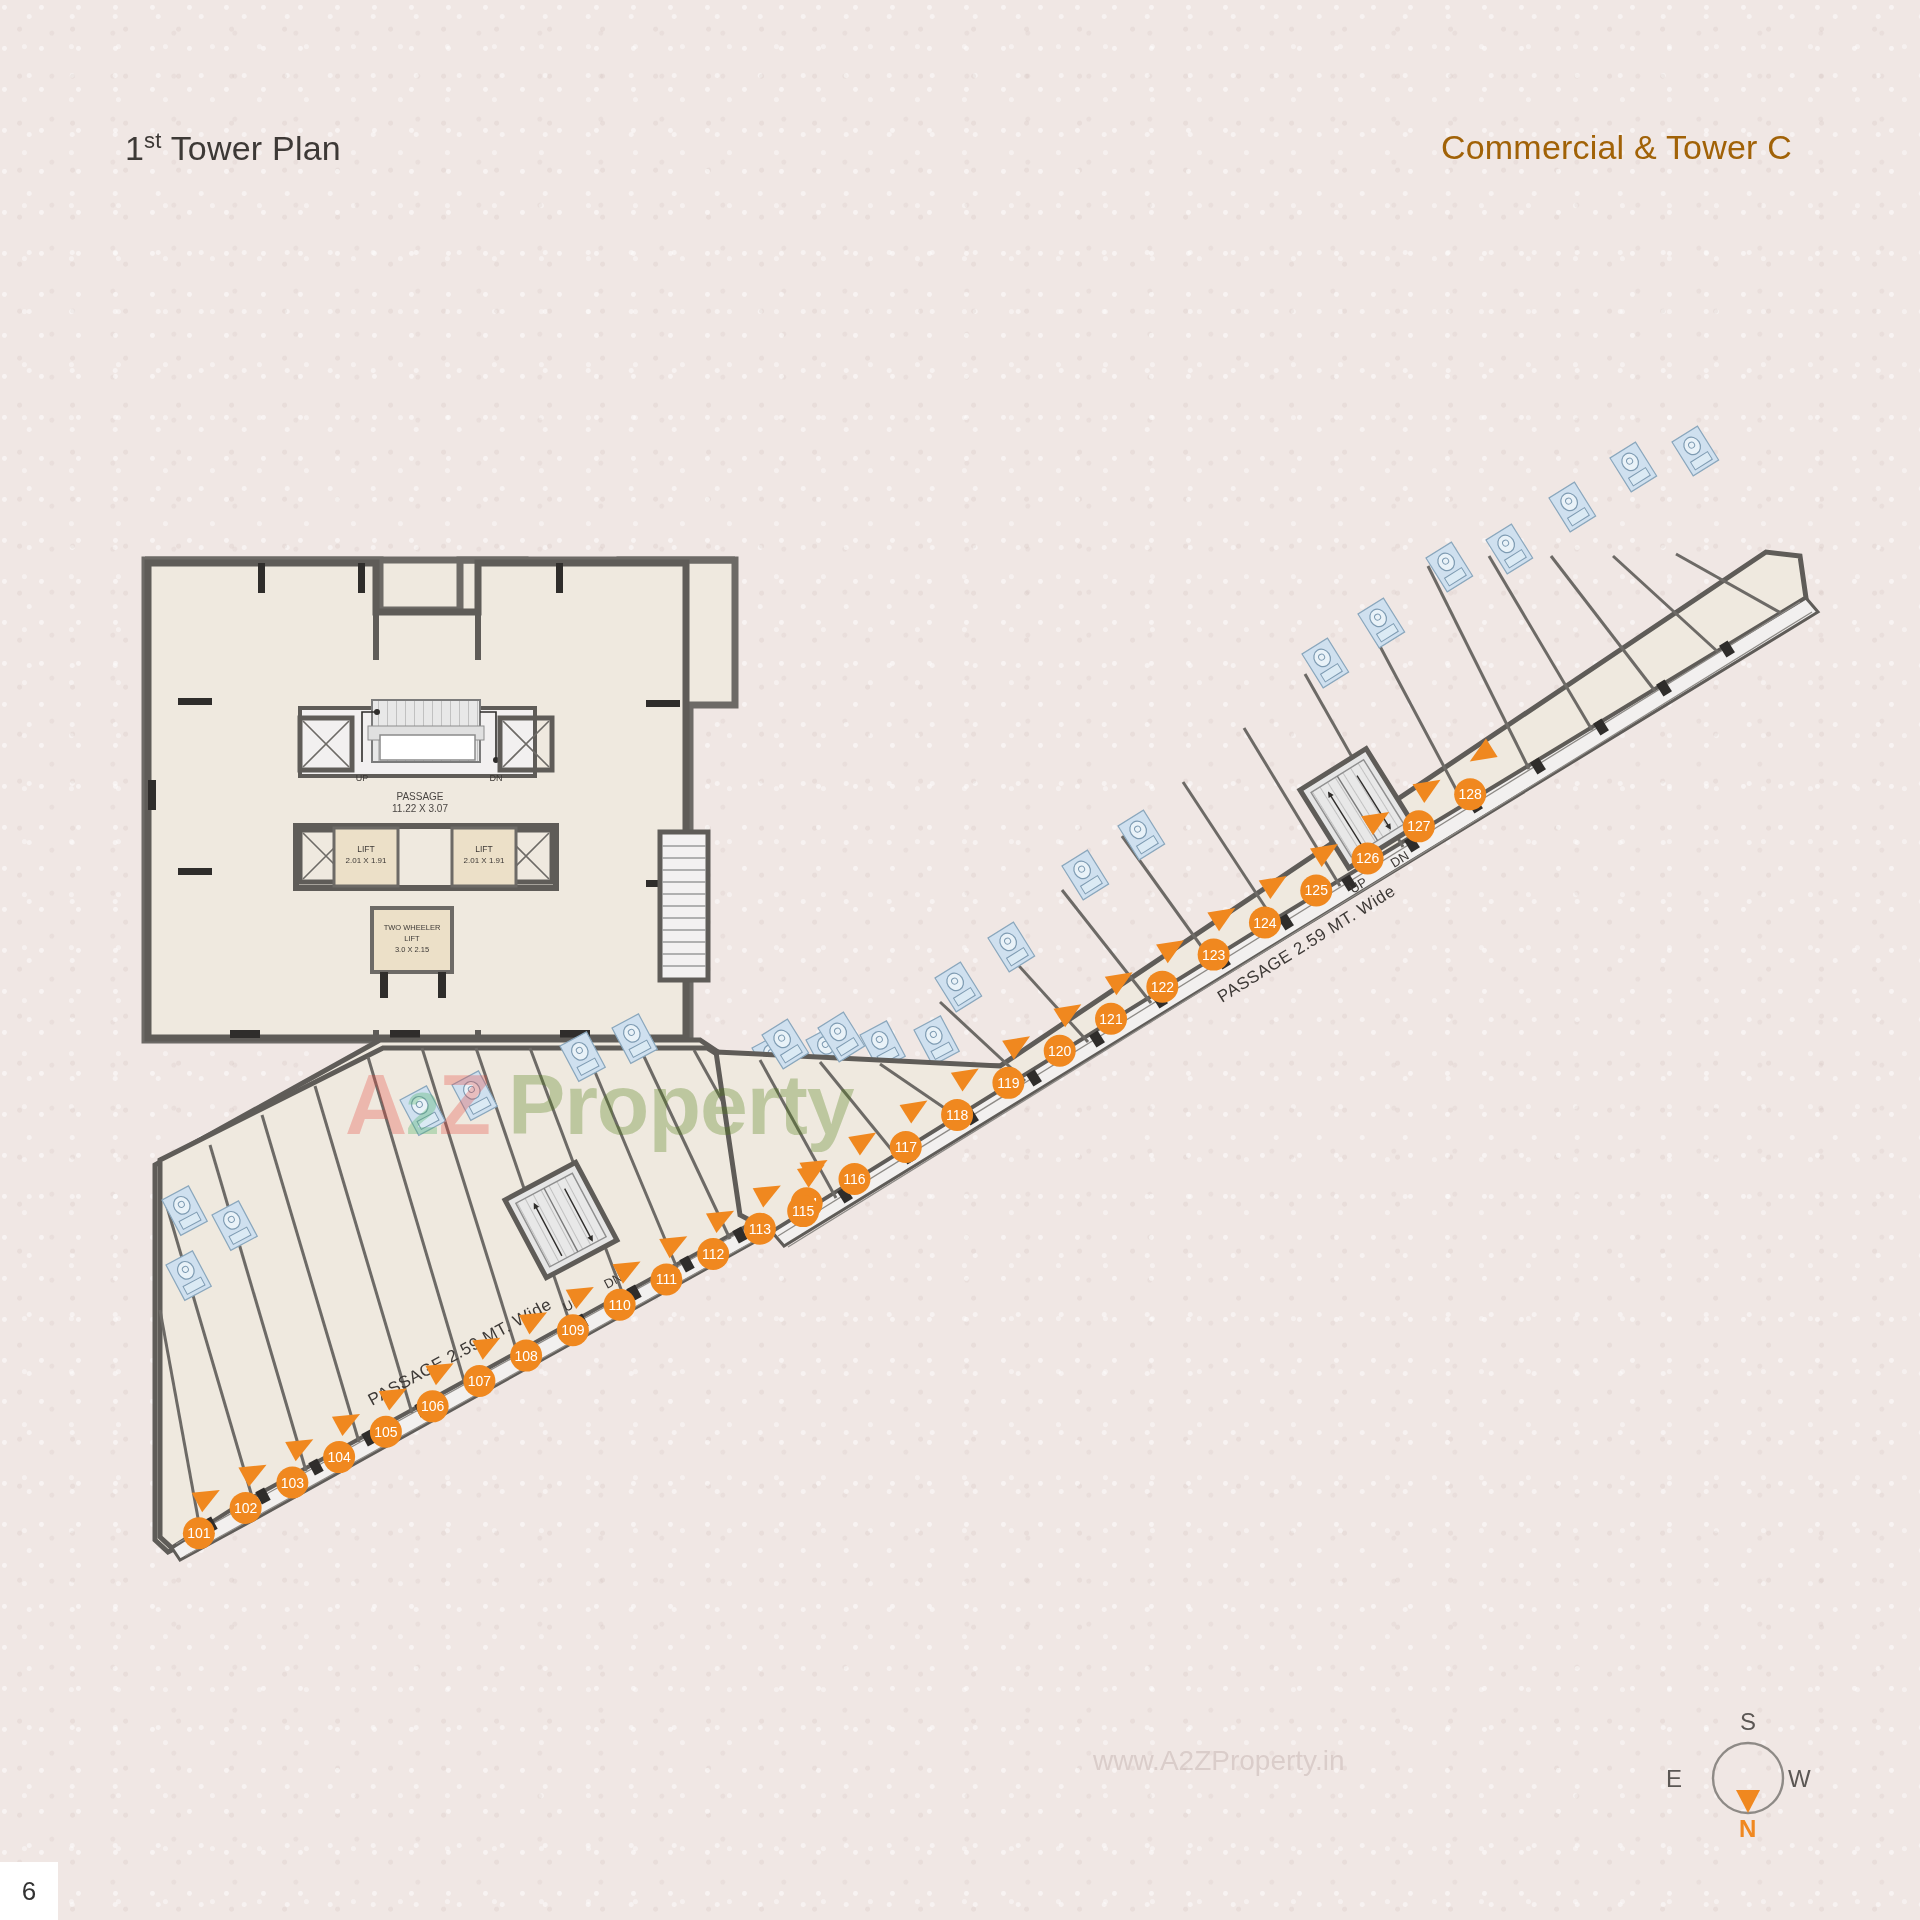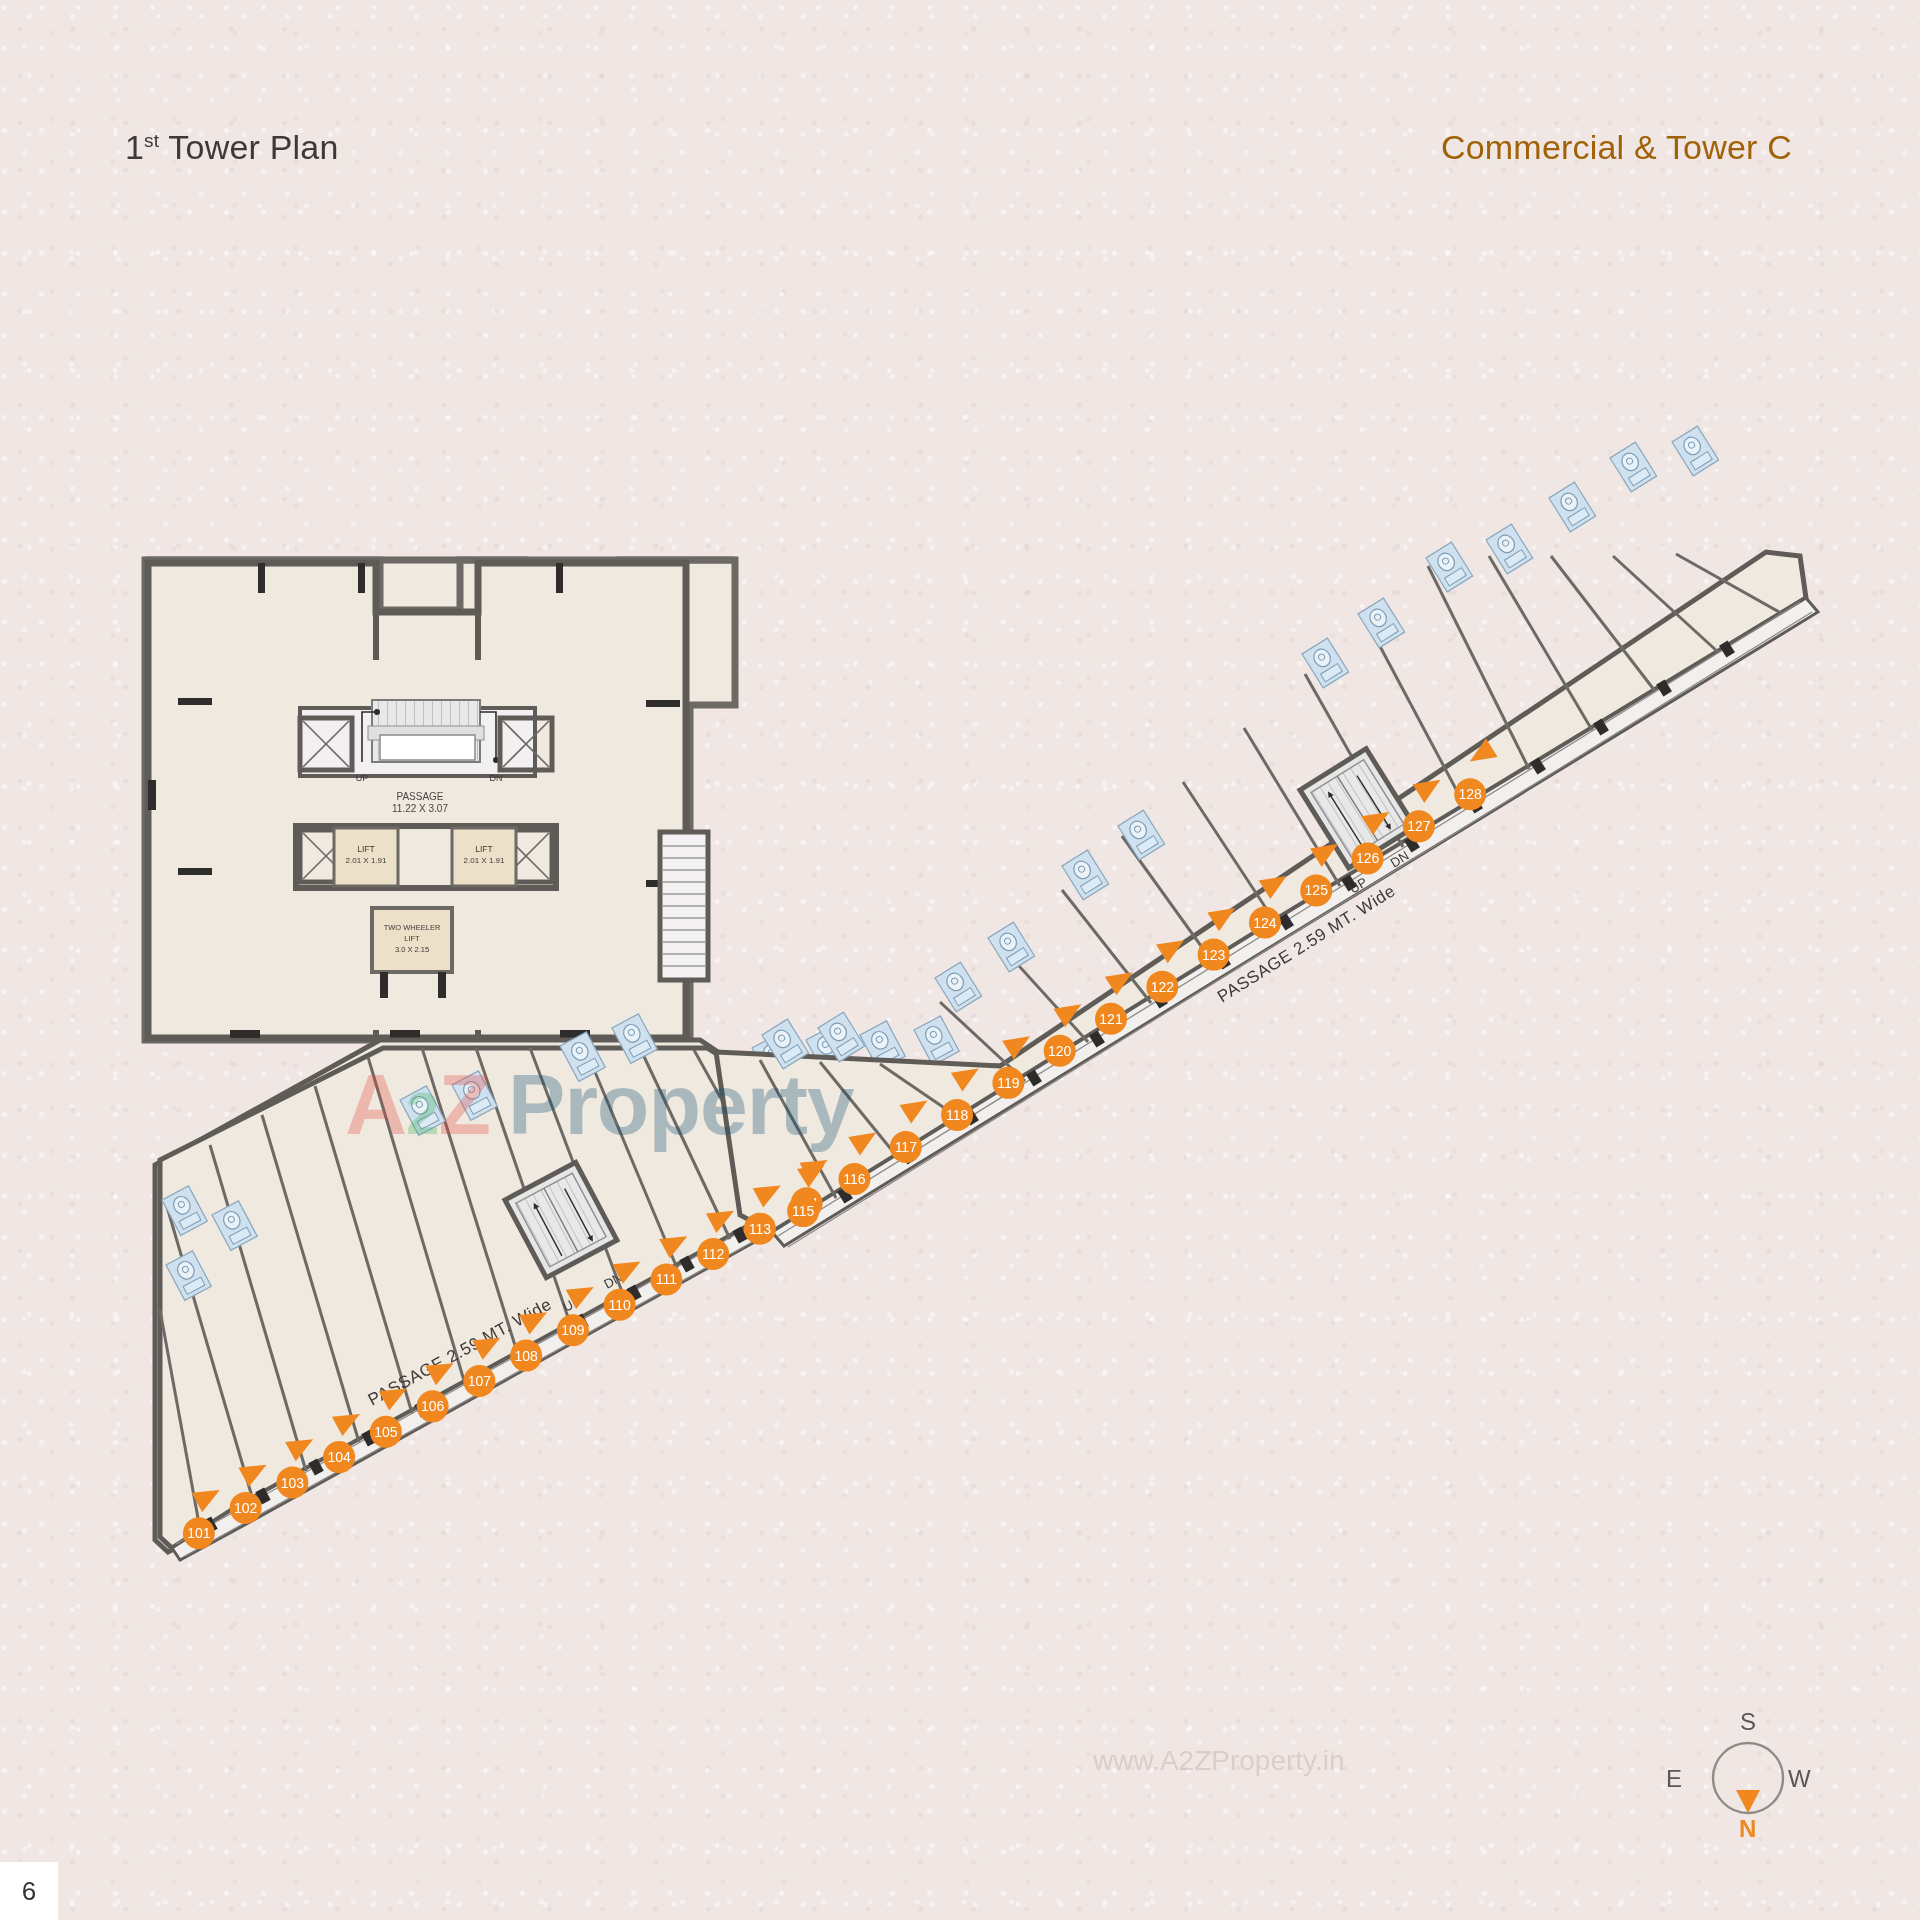--- a/index.html
+++ b/index.html
@@ -20,21 +20,21 @@
       radial-gradient(circle at 85% 77%, rgba(190,170,165,.15) 0 2px, transparent 3px),
       radial-gradient(circle at 52% 88%, rgba(255,255,255,.45) 0 2px, transparent 3px);
     background-size:37px 41px, 53px 47px, 43px 59px, 61px 43px, 47px 53px;
     pointer-events:none;
     opacity:.9;
   }
   .hdr-left{
     position:absolute;left:125px;top:128px;
     font-size:34px;color:#3d3936;letter-spacing:.2px;
   }
-  .hdr-left sup{font-size:19px;vertical-align:super;}
+  .hdr-left sup{font-size:22px;vertical-align:super;}
   .hdr-right{
     position:absolute;right:128px;top:128px;
     font-size:34px;color:#a16207;letter-spacing:.2px;white-space:nowrap;
   }
   .pagenum{
     position:absolute;left:0;bottom:0;
     width:58px;height:58px;background:#fff;
     display:flex;align-items:center;justify-content:center;
     font-size:26px;color:#333;
   }
@@ -523,21 +523,21 @@
       <path d="M-13,-11 L13,0 L-13,11 Z" fill="#f0881f" transform="translate(1429.4661368811276,786.7239781242557) rotate(-32)"></path>
       <g>
         <circle cx="1470.1693432124282" cy="794.306787257523" r="16" fill="#f0881f"></circle>
         <text x="1470.1693432124282" y="799.306787257523" font-size="14" fill="#ffffff" font-family="&quot;Liberation Sans&quot;, sans-serif" text-anchor="middle">128</text>
       </g>
       <path d="M-13,-11 L13,0 L-13,11 Z" fill="#f0881f" transform="translate(1480.7730466985913,754.6638626381468) rotate(148)"></path>
     </g>
 </svg>
 
 <div class="wm-logo">
-  <span style="color:#e8453c">A</span><span style="color:#3faf5a;font-size:60px">2</span><span style="color:#e8453c">Z</span><span style="color:#0c4a6e;margin-left:18px">Property</span>
+  <span style="color:#e8453c">A</span><span style="color:#3faf5a;font-size:60px">2</span><span style="color:#e8453c">Z</span><span style="color:#4d7c0f;margin-left:18px">Property</span>
 </div>
 
 <div class="wm-url">www.A2ZProperty.in</div>
 
 <div class="compass">
   <svg width="120" height="120" viewBox="0 0 120 120">
     <circle cx="60" cy="58" r="35" fill="none" stroke="#8e8a86" stroke-width="2.4"></circle>
     <path d="M48,70 L72,70 L60,93 Z" fill="#f0881f"></path>
   </svg>
   <div class="cmp-lbl" style="left:52px;top:-12px;">S</div>

